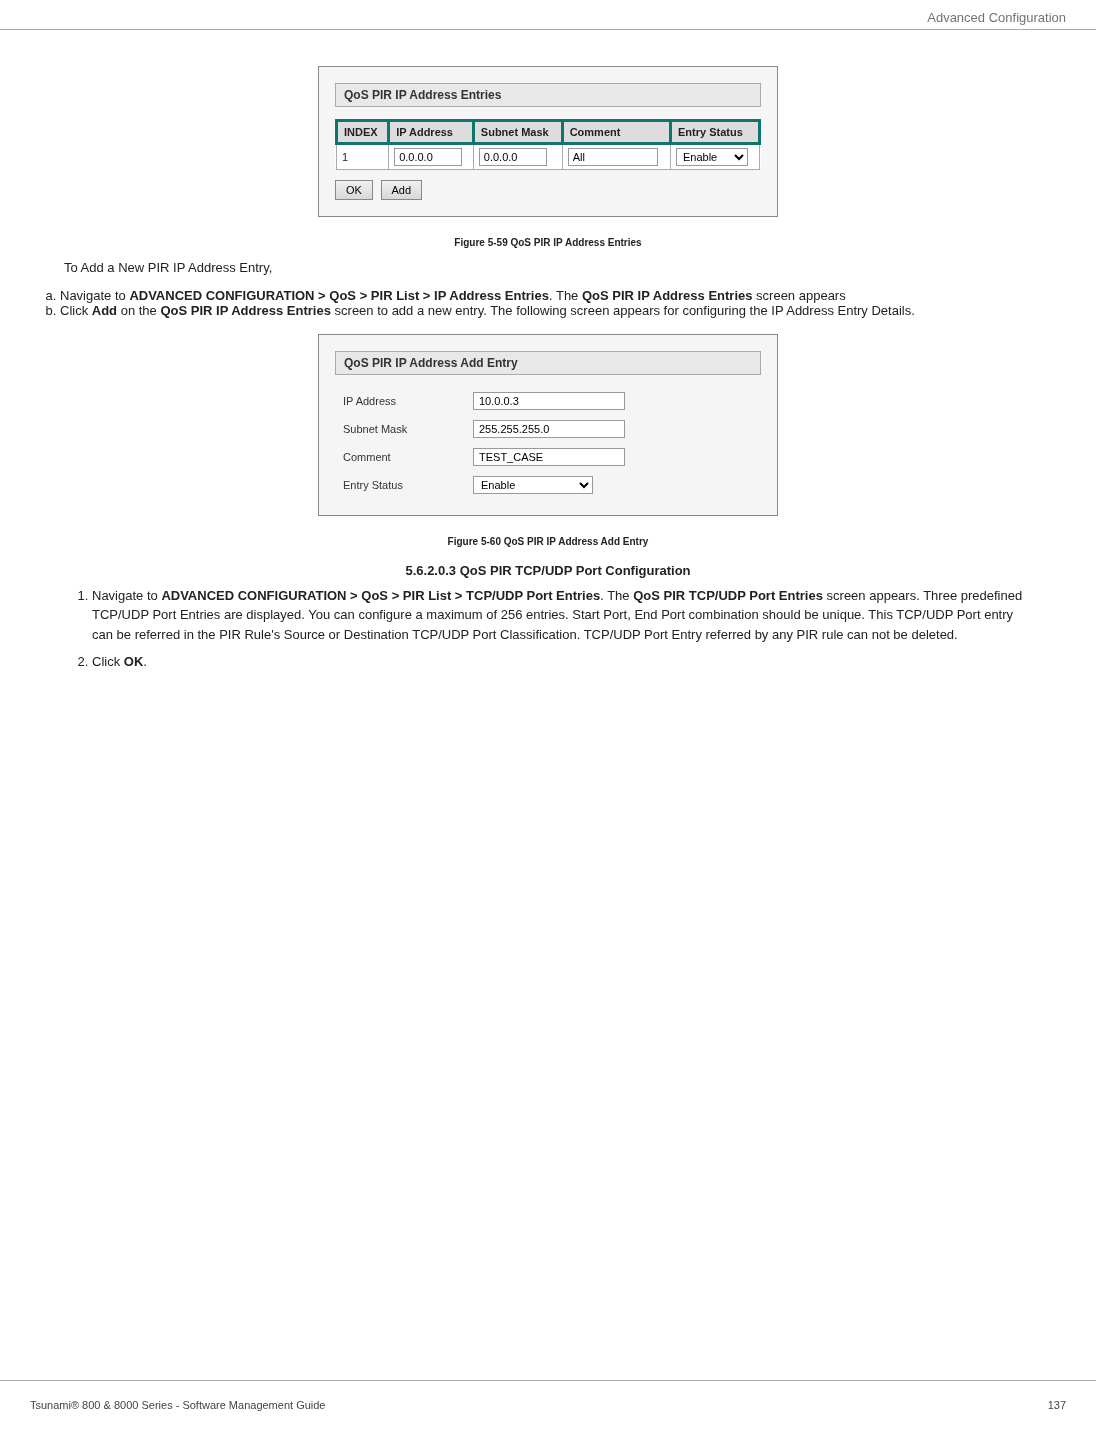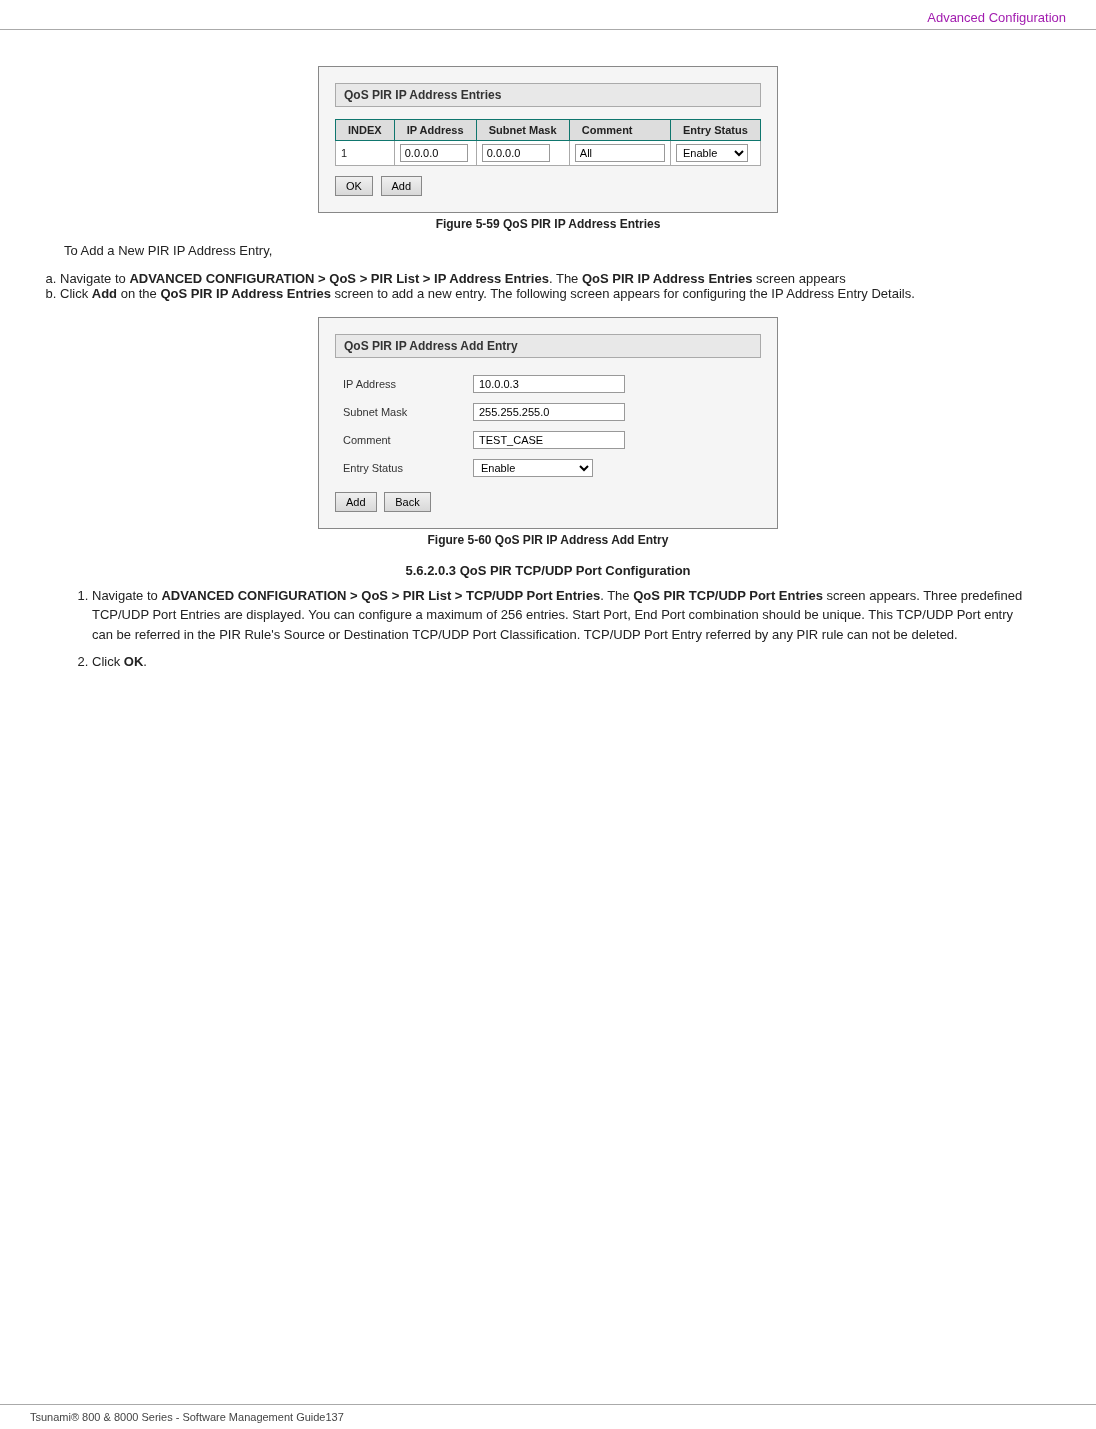--- a/index.html
+++ b/index.html
@@ -9,21 +9,21 @@
       color: #222;
       background: #fff;
       width: 1096px;
       min-height: 1429px;
       position: relative;
     }
     .page-header {
       text-align: right;
       padding: 10px 30px 4px 30px;
       font-size: 13px;
-      color: #a21caf;
+      color: #737373;
       border-bottom: 1px solid #aaa;
       margin-bottom: 0;
     }
     .page-content {
       padding: 20px 60px 40px 60px;
     }
     .figure-container {
       display: flex;
       flex-direction: column;
       align-items: center;
@@ -45,22 +45,22 @@
       margin-bottom: 12px;
     }
     .ui-table {
       width: 100%;
       border-collapse: collapse;
       background: #fff;
       font-size: 11px;
     }
     .ui-table th {
       background: #ddd;
-      border: 1px solid #0f766e;
-      padding: 4px 12px;
+      border: 3px solid #0f766e;
+      padding: 4px 6px;
       font-weight: bold;
       text-align: left;
       font-size: 11px;
     }
     .ui-table td {
       border: 1px solid #aaa;
       padding: 3px 5px;
       font-size: 11px;
       background: #fff;
     }
@@ -92,23 +92,23 @@
     }
     .ui-btn {
       border: 1px solid #888;
       background: linear-gradient(to bottom, #f0f0f0, #d8d8d8);
       padding: 3px 10px;
       font-size: 11px;
       cursor: pointer;
       margin-right: 4px;
     }
     .figure-caption {
-      font-size: 12px;
-      font-weight: bold;
-      margin-top: 4px;
+      font-size: 10px;
+      font-weight: bold;
+      margin-top: 20px;
       text-align: left;
       color: #222;
     }
     .body-text {
       margin: 10px 4px;
       font-size: 13px;
       line-height: 1.5;
     }
     ul.alpha-list, ol.num-list {
       padding-left: 32px;
@@ -155,21 +155,22 @@
       background: #fff;
       width: 120px;
     }
     .page-footer {
       position: absolute;
       bottom: 0;
       left: 0;
       right: 0;
       border-top: 1px solid #aaa;
       display: flex;
-      padding: 6px 30px;
+      justify-content: space-between;
+      padding: 18px 30px;
       font-size: 11px;
       color: #444;
     }
   </style>
 </head>
 <body>
 
 <div class="page-header">
   <span>Advanced Configuration</span>
 </div>
@@ -250,24 +251,20 @@
             <td class="form-label-cell">Entry Status</td>
             <td class="form-value-cell">
               <select class="form-select">
                 <option>Enable</option>
                 <option>Disable</option>
               </select>
             </td>
           </tr>
         </tbody>
       </table>
-      <div class="btn-row">
-        <button class="ui-btn">Add</button>
-        <button class="ui-btn">Back</button>
-      </div>
     </div>
     <div class="figure-caption">Figure 5-60 QoS PIR IP Address Add Entry</div>
   </div>
 
 
   <p class="section-heading">5.6.2.0.3 QoS PIR TCP/UDP Port Configuration</p>
 
   <ol class="num-list">
     <li>
       Navigate to <span class="bold">ADVANCED CONFIGURATION &gt; QoS &gt; PIR List &gt; TCP/UDP Port Entries</span>. The <span class="bold">QoS PIR TCP/UDP Port Entries</span> screen appears. Three predefined TCP/UDP Port Entries are displayed. You can configure a maximum of 256 entries. Start Port, End Port combination should be unique. This TCP/UDP Port entry can be referred in the PIR Rule's Source or Destination TCP/UDP Port Classification. TCP/UDP Port Entry referred by any PIR rule can not be deleted.

